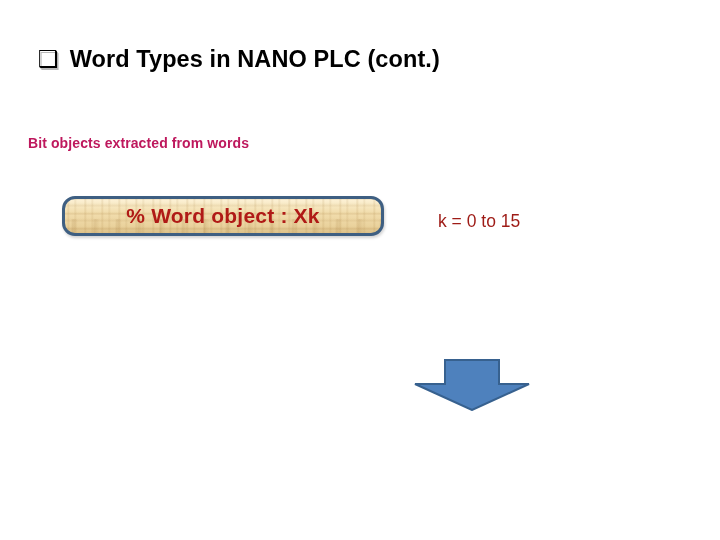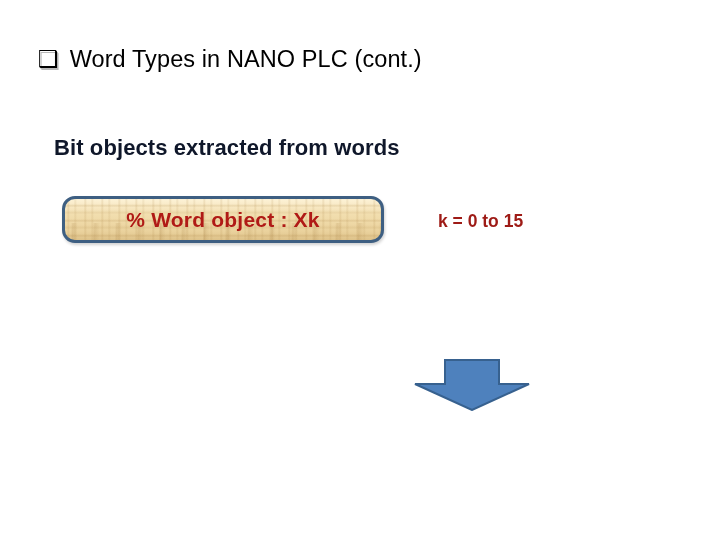--- a/index.html
+++ b/index.html
@@ -35,34 +35,34 @@
   #title-bullet {
     font-size: 23px;
     line-height: 1;
     color: #000000;
     margin-right: 11px;
     text-shadow: 1.5px 1.5px 0 #b8b8b8;
     font-family: "DejaVu Sans", sans-serif;
   }
   #title-text {
     font-size: 23.5px;
-    font-weight: normal;
+    font-weight: bold;
     color: #000000;
     letter-spacing: 0.1px;
     line-height: 1;
   }
 
   
   #subtitle {
     position: absolute;
-    left: 54px;
+    left: 28px;
     top: 135px;
-    font-size: 22px;
+    font-size: 14px;
     font-weight: bold;
-    color: #0f172a;
+    color: #be185d;
     letter-spacing: 0.1px;
     white-space: nowrap;
   }
 
   
   .papyrus-box {
     position: absolute;
     box-sizing: border-box;
     border: 3px solid #3e5f82;
     border-radius: 13px;
@@ -122,36 +122,36 @@
     font-weight: bold;
     color: #b01a16;
     white-space: nowrap;
     letter-spacing: 0.2px;
   }
 
   #box-word-object {
     left: 62px;
     top: 196px;
     width: 322px;
-    height: 47px;
+    height: 40px;
   }
   #box-mw5 {
     left: 293px;
     top: 287px;
     width: 320px;
     height: 54px;
   }
 
   
   #k-range {
     position: absolute;
     left: 438px;
     top: 211px;
     font-size: 17.5px;
-    font-weight: bold;
+    font-weight: normal;
     color: #9e1b16;
     white-space: nowrap;
   }
 
   
   #down-arrow {
     position: absolute;
     left: 414px;
     top: 359px;
     width: 116px;

